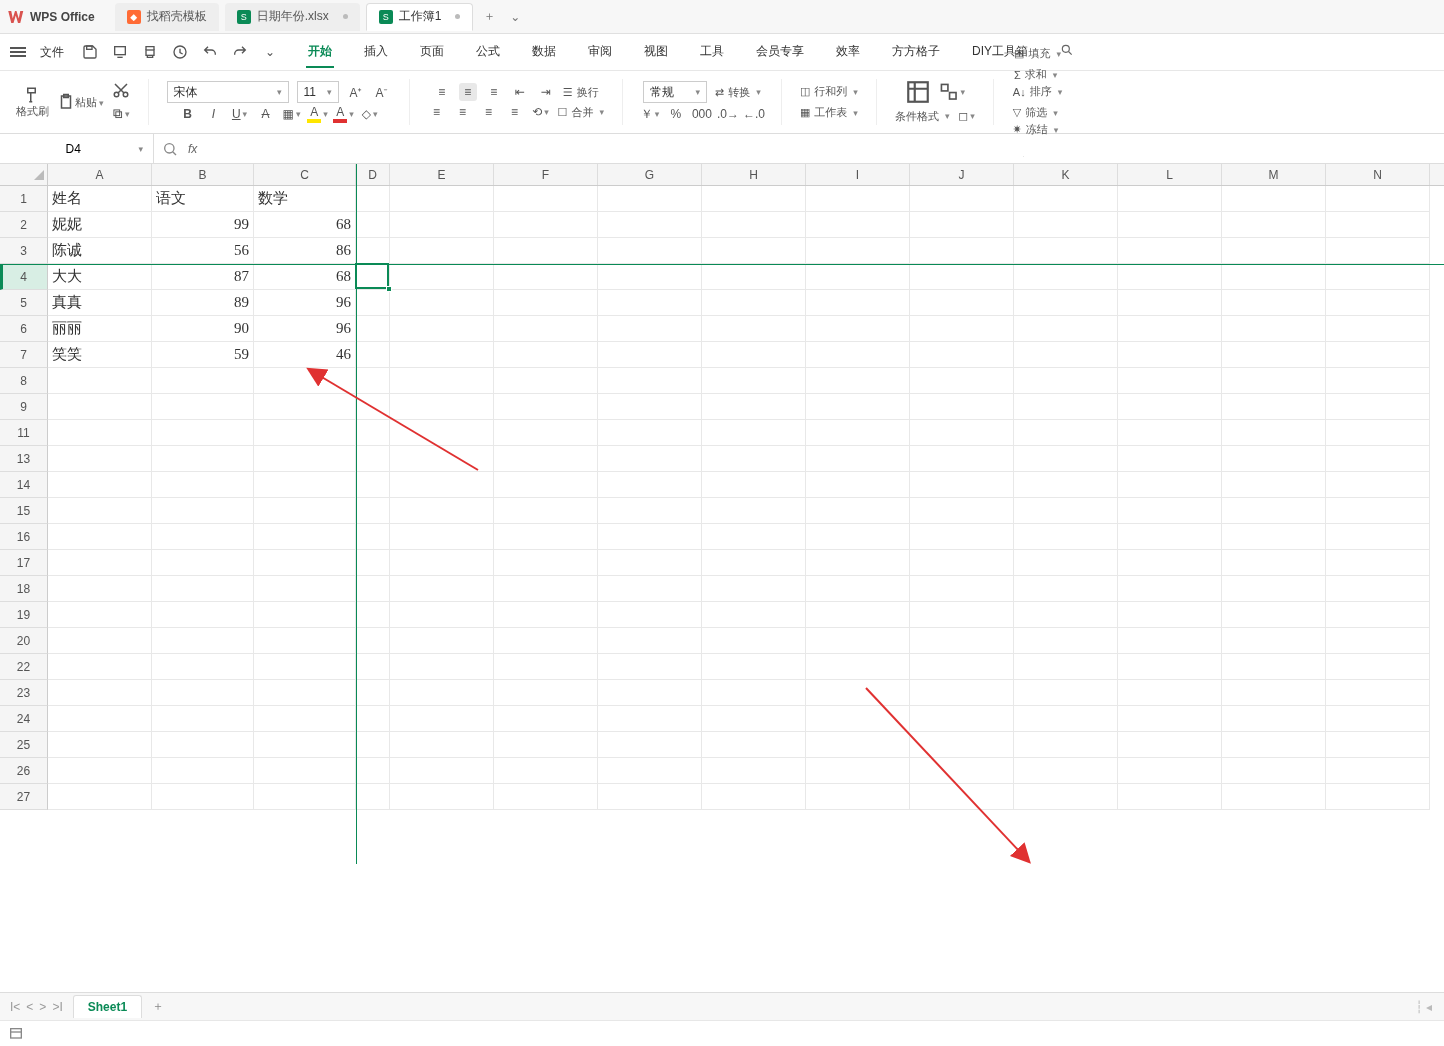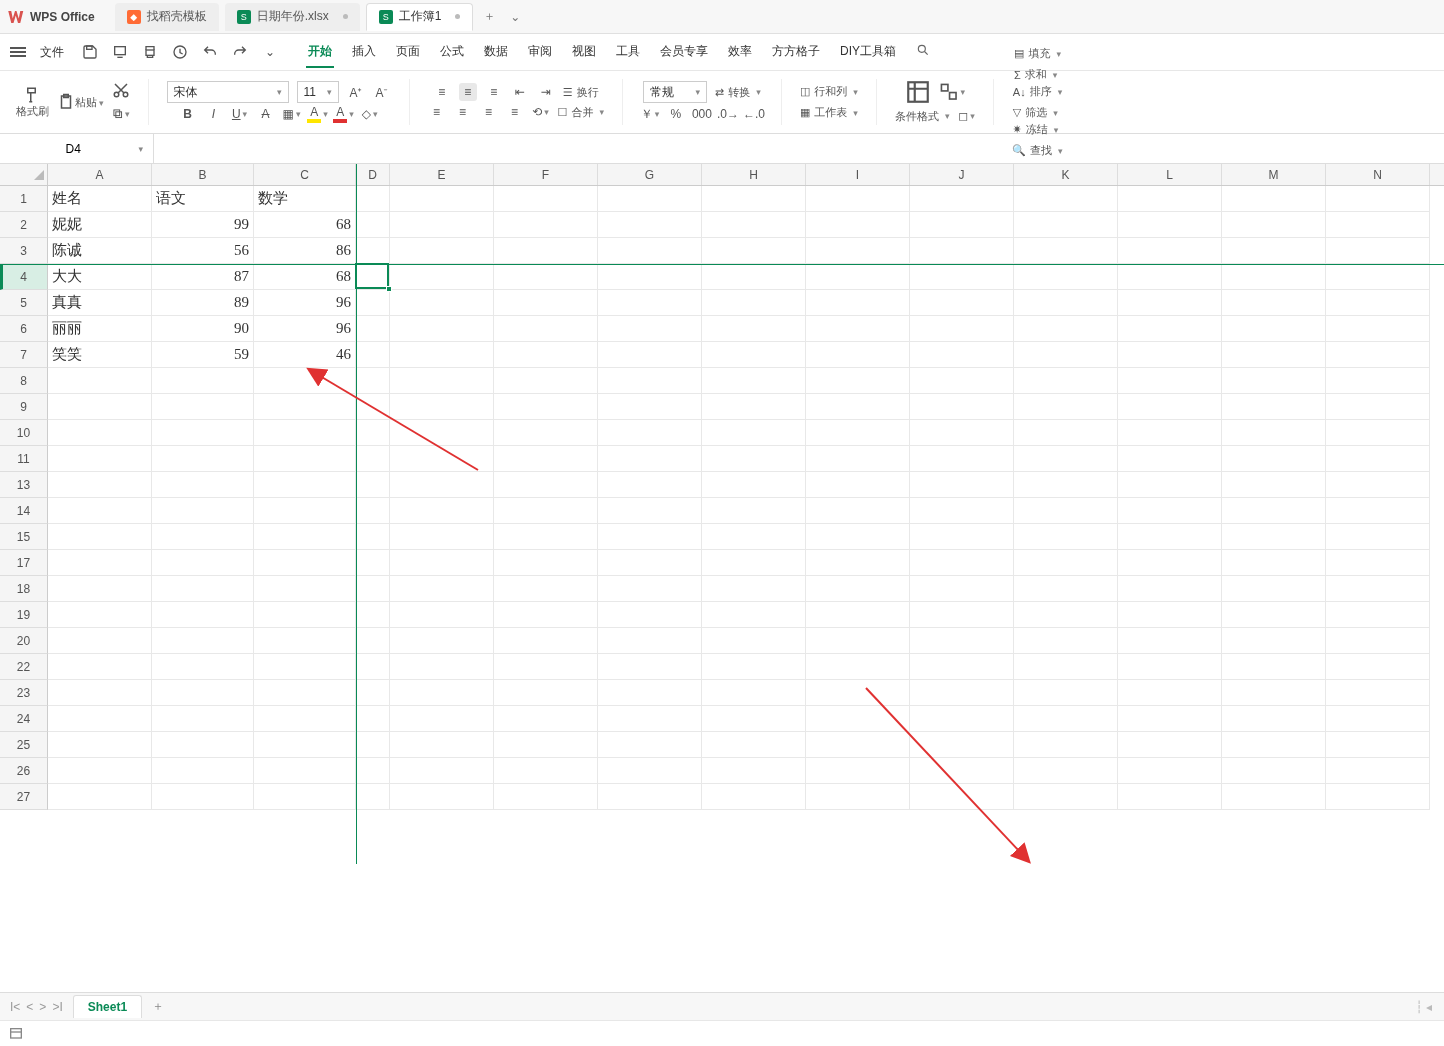--- a/index.html
+++ b/index.html
@@ -14,21 +14,21 @@
   .tab .tab-icon.find { background:#ff6b35; }
   .tab .tab-icon.sheet { background:#0a8a56; }
   .tab .dot { width:5px; height:5px; border-radius:50%; background:#bbb; margin-left:8px; }
   .newtab { width:20px; height:20px; display:flex; align-items:center; justify-content:center; cursor:pointer; color:#777; }
   .menubar { display:flex; align-items:center; height: 36px; padding: 0 10px; gap: 10px; border-bottom: 0px solid #e0e0e0; background:#fff; }
   .menubar .hamb { width:16px; display:flex; flex-direction:column; gap:2px; cursor:pointer; margin-right:4px;}
   .menubar .hamb span { height:2px; background:#555; }
   .menubar .file { margin-right:8px; cursor:pointer; }
   .qat { display:flex; gap:14px; align-items:center; margin-right:18px;}
   .qat .q { width:16px; height:16px; color:#555; cursor:pointer; display:flex; align-items:center; justify-content:center;}
-  .menutabs { display:flex; gap:16px; }
+  .menutabs { display:flex; gap:28px; }
   .menutabs .mt { padding:6px 2px; cursor:pointer; }
   .menutabs .mt.active { color:#0a8a56; border-bottom:2px solid #0a8a56; font-weight:600; }
   .menutabs .search { width:14px; height:14px; color:#666; }
   .ribbon { display:flex; align-items:center; height:64px; border-top:1px solid #e7e7e7; border-bottom:1px solid #ddd; background:#fff; padding:0 10px; gap:8px; }
   .grp { display:flex; flex-direction:column; align-items:center; justify-content:center; gap:2px; padding:0 6px; height:100%; }
   .grp-row { display:flex; align-items:center; gap:8px; }
   .sep { width:1px; height:46px; background:#eee; margin:0 4px; }
   .ic { width:18px; height:18px; color:#555; display:flex; align-items:center; justify-content:center; cursor:pointer;}
   .lbl { font-size:11px; color:#555; }
   .dd { font-size:9px; color:#888; margin-left:2px; }
@@ -340,20 +340,28 @@
       <span class="btn-txt">🔍 <span>查找</span><span class="dd">▾</span></span>
     </div>
   </div>
 </div>
 
 <div class="namebox-row">
   <div class="namebox">
     <input value="D4" style="">
     <span class="dd">▾</span>
   </div>
+  <div class="fx-area">
+    <span class="ic2"><svg viewBox="0 0 24 24" fill="none" stroke="currentColor" stroke-width="2">
+          <circle cx="11" cy="11" r="7"></circle>
+          <path d="M21 21l-5-5"></path>
+        </svg></span>
+    <span class="fx">fx</span>
+    <input value="" style="">
+  </div>
 </div>
 
 <div class="grid-wrap" id="grid">
   <div class="col-headers" id="colhdr">
     <div class="corner">
         <svg viewBox="0 0 10 10">
           <path d="M10 10H0L10 0z"></path>
         </svg>
       </div>
   <div class="ch" style="width: 104px;">A</div>
@@ -519,37 +527,20 @@
         <div class="cell num" style="width: 104px;"></div>
         <div class="cell num" style="width: 104px;"></div>
         <div class="cell num" style="width: 104px;"></div>
         <div class="cell num" style="width: 104px;"></div>
         <div class="cell num" style="width: 104px;"></div>
         <div class="cell num" style="width: 104px;"></div>
         <div class="cell num" style="width: 104px;"></div>
         <div class="cell num" style="width: 104px;"></div>
       </div>
       <div class="row">
-        <div class="rh">10</div>
-        <div class="cell txt" style="width: 104px;"></div>
-        <div class="cell num" style="width: 102px;"></div>
-        <div class="cell num" style="width: 102px;"></div>
-        <div class="cell num" style="width: 34px;"></div>
-        <div class="cell num" style="width: 104px;"></div>
-        <div class="cell num" style="width: 104px;"></div>
-        <div class="cell num" style="width: 104px;"></div>
-        <div class="cell num" style="width: 104px;"></div>
-        <div class="cell num" style="width: 104px;"></div>
-        <div class="cell num" style="width: 104px;"></div>
-        <div class="cell num" style="width: 104px;"></div>
-        <div class="cell num" style="width: 104px;"></div>
-        <div class="cell num" style="width: 104px;"></div>
-        <div class="cell num" style="width: 104px;"></div>
-      </div>
-      <div class="row">
         <div class="rh">11</div>
         <div class="cell txt" style="width: 104px;"></div>
         <div class="cell num" style="width: 102px;"></div>
         <div class="cell num" style="width: 102px;"></div>
         <div class="cell num" style="width: 34px;"></div>
         <div class="cell num" style="width: 104px;"></div>
         <div class="cell num" style="width: 104px;"></div>
         <div class="cell num" style="width: 104px;"></div>
         <div class="cell num" style="width: 104px;"></div>
         <div class="cell num" style="width: 104px;"></div>
@@ -588,20 +579,37 @@
         <div class="cell num" style="width: 104px;"></div>
         <div class="cell num" style="width: 104px;"></div>
         <div class="cell num" style="width: 104px;"></div>
         <div class="cell num" style="width: 104px;"></div>
         <div class="cell num" style="width: 104px;"></div>
         <div class="cell num" style="width: 104px;"></div>
         <div class="cell num" style="width: 104px;"></div>
       </div>
       <div class="row">
         <div class="rh">15</div>
+        <div class="cell txt" style="width: 104px;"></div>
+        <div class="cell num" style="width: 102px;"></div>
+        <div class="cell num" style="width: 102px;"></div>
+        <div class="cell num" style="width: 34px;"></div>
+        <div class="cell num" style="width: 104px;"></div>
+        <div class="cell num" style="width: 104px;"></div>
+        <div class="cell num" style="width: 104px;"></div>
+        <div class="cell num" style="width: 104px;"></div>
+        <div class="cell num" style="width: 104px;"></div>
+        <div class="cell num" style="width: 104px;"></div>
+        <div class="cell num" style="width: 104px;"></div>
+        <div class="cell num" style="width: 104px;"></div>
+        <div class="cell num" style="width: 104px;"></div>
+        <div class="cell num" style="width: 104px;"></div>
+      </div>
+      <div class="row">
+        <div class="rh">16</div>
         <div class="cell txt" style="width: 104px;"></div>
         <div class="cell num" style="width: 102px;"></div>
         <div class="cell num" style="width: 102px;"></div>
         <div class="cell num" style="width: 34px;"></div>
         <div class="cell num" style="width: 104px;"></div>
         <div class="cell num" style="width: 104px;"></div>
         <div class="cell num" style="width: 104px;"></div>
         <div class="cell num" style="width: 104px;"></div>
         <div class="cell num" style="width: 104px;"></div>
         <div class="cell num" style="width: 104px;"></div>

